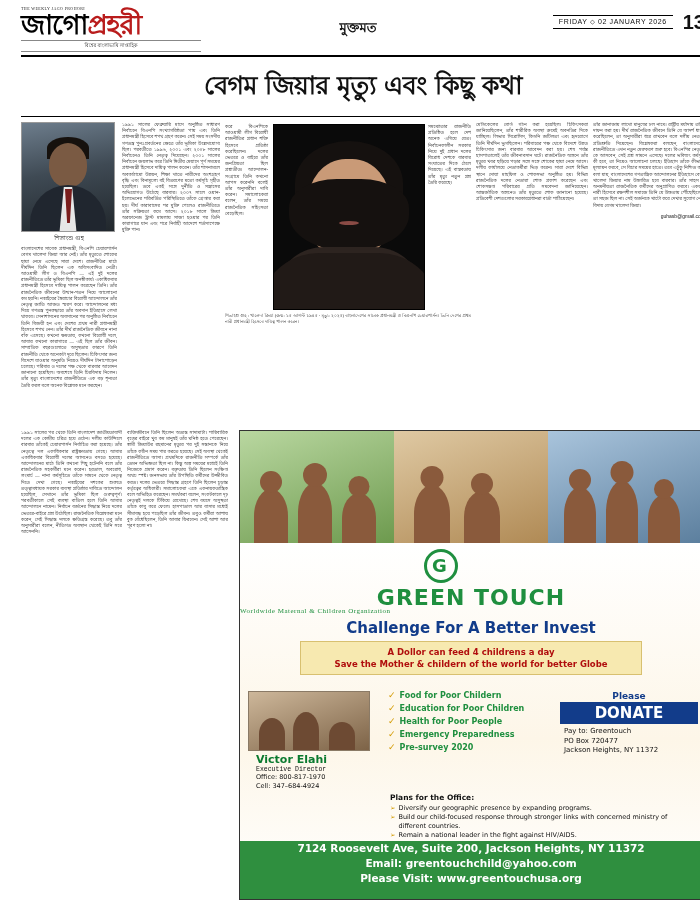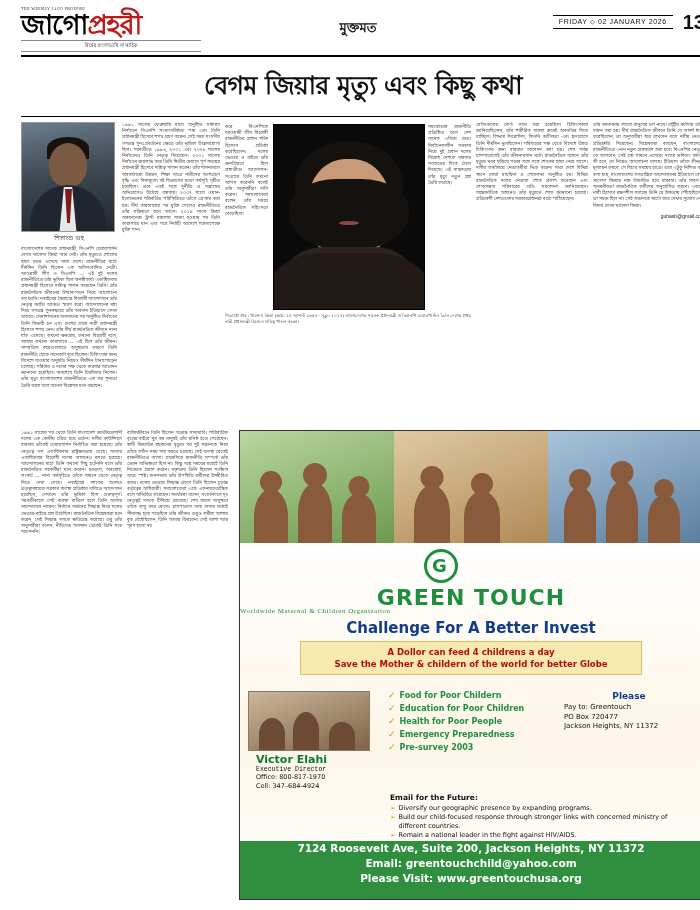--- a/index.html
+++ b/index.html
@@ -260,34 +260,35 @@
           <div class="bullet">
               <span class="tick">✓</span>
               <span class="txt">Health for Poor People</span>
             </div>
           <div class="bullet">
               <span class="tick">✓</span>
               <span class="txt">Emergency Preparedness</span>
             </div>
           <div class="bullet">
               <span class="tick">✓</span>
-              <span class="txt">Pre-survey 2003</span>
+              <span class="txt">Pre-survey 2020</span>
             </div>
         </div>
 
         <div class="mid-right">
           <div class="please">Please</div>
+          <div class="donate">DONATE</div>
           <div class="payto" style="white-space:pre-line;">Pay to: Greentouch
 PO Box 720477
 Jackson Heights, NY 11372</div>
         </div>
       </div>
 
       <div class="plans">
-        <div class="ph">Email for the Future:</div>
+        <div class="ph">Plans for the Office:</div>
         <div class="pl">
             <span class="ar">➢</span>
             <span>Diversify our geographic presence by expanding programs.</span>
           </div>
         <div class="pl">
             <span class="ar">➢</span>
             <span>Build our child-focused response through stronger links with concerned ministry of different countries.</span>
           </div>
         <div class="pl">
             <span class="ar">➢</span>

